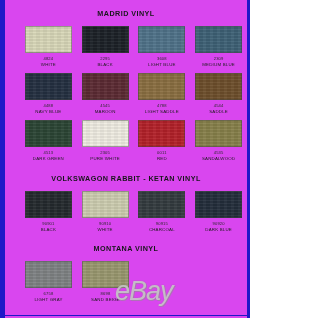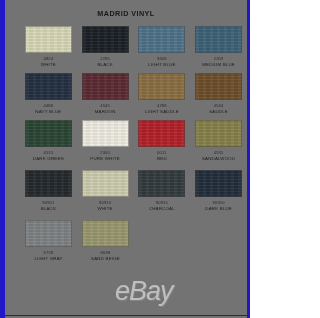--- a/index.html
+++ b/index.html
@@ -110,21 +110,21 @@
     right: 0;
     bottom: 2px;
     height: 1px;
     background: #2018c8;
   }
 </style>
 </head>
 <body>
 
 <div id="page" style="border-left-color: rgb(32, 24, 200); border-right-color: rgb(32, 24, 200);">
-  <div id="sheet" style="background: #737373;">
+  <div id="sheet" style="background: #d946ef;">
 
     <div class="section-title sec-madrid-title">MADRID VINYL</div>
 
     <div class="swatch-row row-gap-1">
       <div class="cell">
         <div class="chip tex" style="background-color: rgb(217, 216, 185);"></div>
         <div class="chip-code">4824</div>
         <div class="chip-name">WHITE</div>
       </div>
       <div class="cell">
@@ -183,20 +183,21 @@
         <div class="chip-code">0011</div>
         <div class="chip-name">RED</div>
       </div>
       <div class="cell">
         <div class="chip tex" style="background-color: rgb(135, 128, 74);"></div>
         <div class="chip-code">4535</div>
         <div class="chip-name">SANDALWOOD</div>
       </div>
     </div>
 
+    <div class="section-title sec-vw-title">VOLKSWAGON RABBIT - KETAN VINYL</div>
 
     <div class="swatch-row row-gap-vw">
       <div class="cell">
         <div class="chip tex" style="background-color: rgb(36, 41, 45);"></div>
         <div class="chip-code">90901</div>
         <div class="chip-name">BLACK</div>
       </div>
       <div class="cell">
         <div class="chip tex" style="background-color: rgb(205, 205, 177);"></div>
         <div class="chip-code">90910</div>
@@ -207,20 +208,21 @@
         <div class="chip-code">90915</div>
         <div class="chip-name">CHARCOAL</div>
       </div>
       <div class="cell">
         <div class="chip tex" style="background-color: rgb(35, 45, 59);"></div>
         <div class="chip-code">90920</div>
         <div class="chip-name">DARK BLUE</div>
       </div>
     </div>
 
+    <div class="section-title sec-montana-title">MONTANA VINYL</div>
 
     <div class="swatch-row row-gap-mt">
       <div class="cell">
         <div class="chip tex" style="background-color: rgb(127, 130, 132);"></div>
         <div class="chip-code">6758</div>
         <div class="chip-name">LIGHT GRAY</div>
       </div>
       <div class="cell">
         <div class="chip tex" style="background-color: rgb(154, 152, 111);"></div>
         <div class="chip-code">8698</div>

